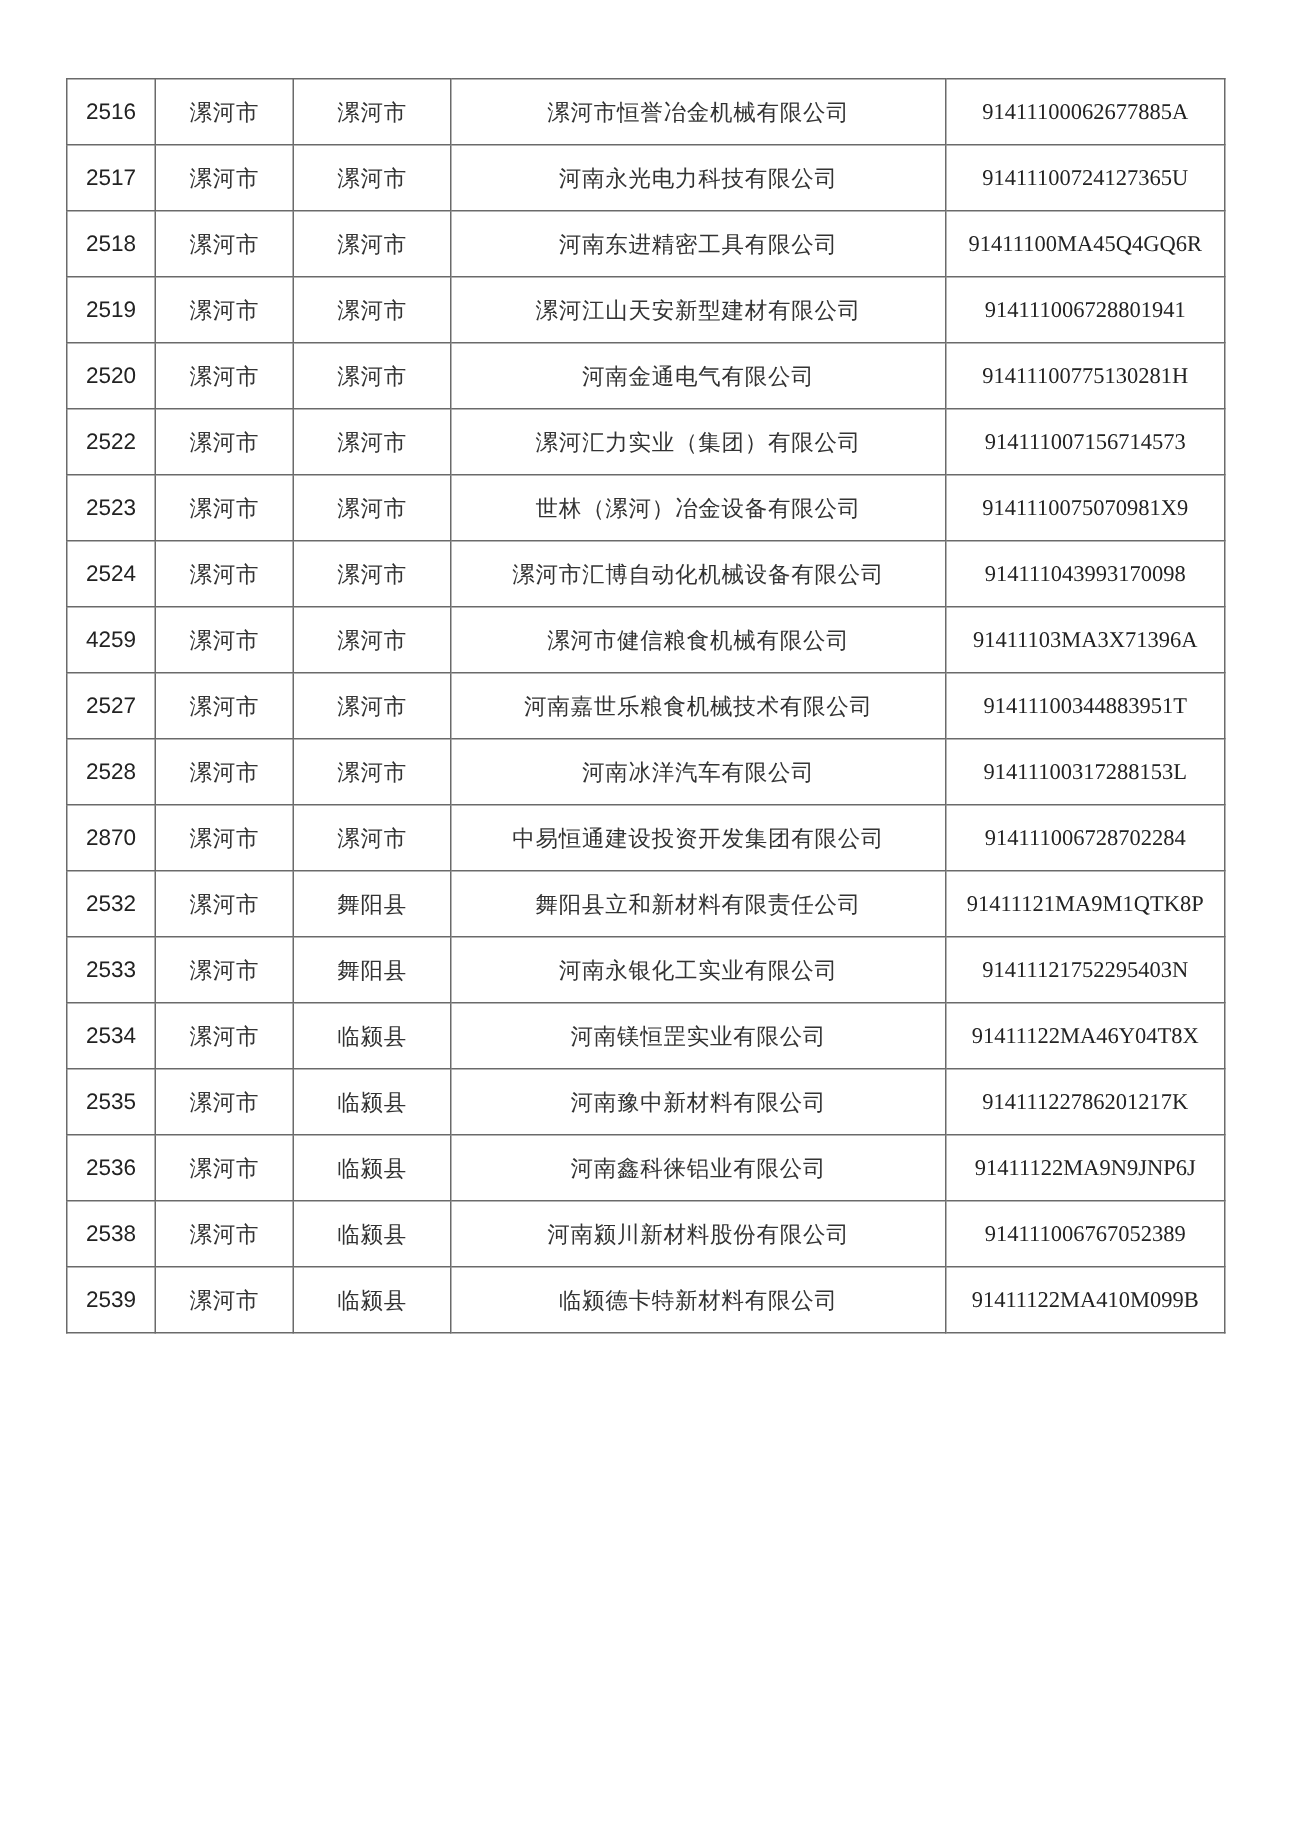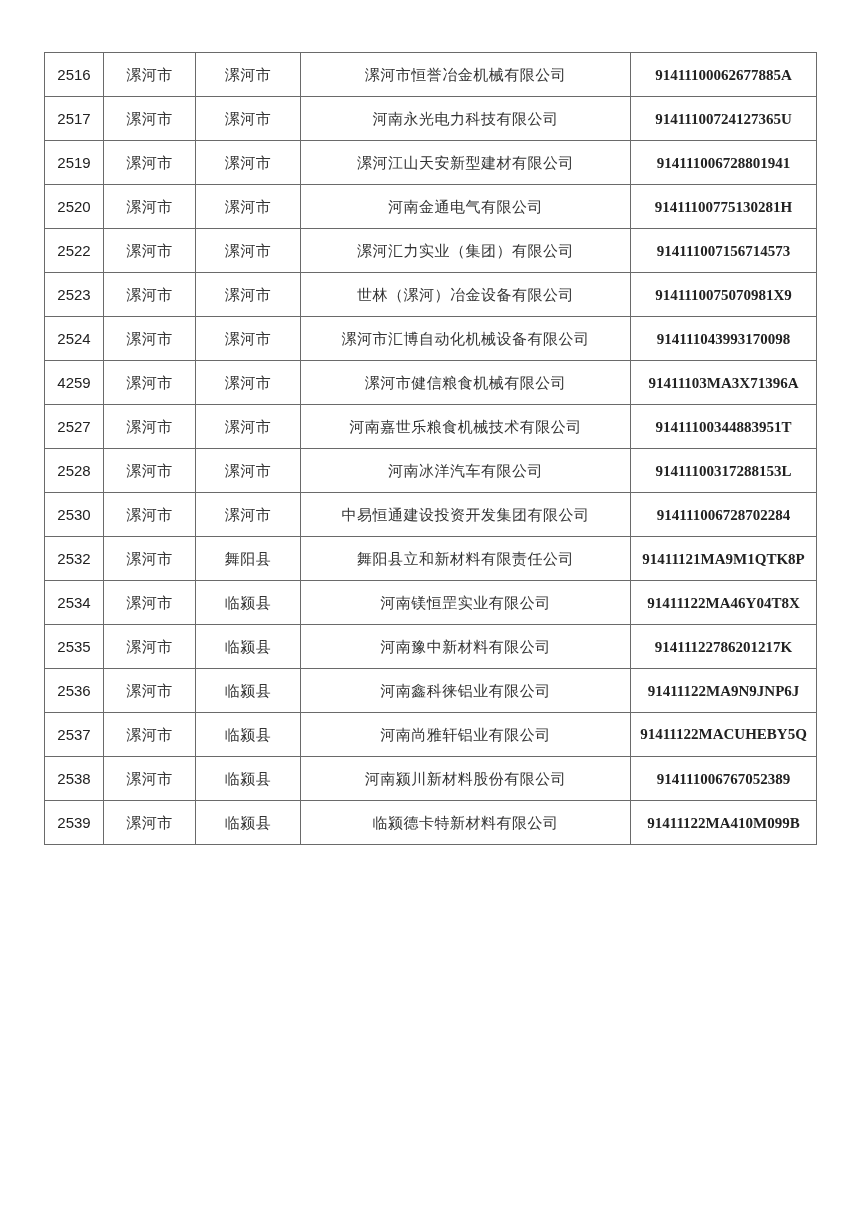--- a/index.html
+++ b/index.html
@@ -4,21 +4,21 @@
 <style>
   html, body { margin: 0; padding: 0; background: #ffffff; }
   body { width: 860px; height: 1217px; position: relative; overflow: hidden;
          font-family: "DejaVu Serif", "Liberation Serif", serif; color: #222; }
   table.reg { position: absolute; left: 44px; top: 52px; border-collapse: collapse;
               table-layout: fixed; width: 772px; }
   table.reg td { border: 1px solid #6a6a6a; height: 43px; padding: 0 2px;
                  text-align: center; vertical-align: middle; font-size: 15px;
                  line-height: 20px; overflow: hidden; }
   td.c-no { font-family: Liberation Sans, sans-serif; font-size: 15.5px; margin-top: 47px; }
-  td.c-code { font-family: "Liberation Serif", serif; font-size: 15.5px; word-break: break-all; font-weight: bold; }
+  td.c-code { font-family: "Liberation Serif", serif; font-size: 15.5px; word-break: break-all; }
   td.c-city, td.c-county, td.c-name { font-family: "DejaVu Sans", sans-serif; font-size: 14.5px; letter-spacing: 0.5px; color: #333; }
 </style>
 </head>
 <body>
 
 <table class="reg">
   <colgroup>
     <col style="width:59px">
       <col style="width:92px">
       <col style="width:105px">
@@ -32,20 +32,27 @@
         <td class="c-county">漯河市</td>
         <td class="c-name">漯河市恒誉冶金机械有限公司</td>
         <td class="c-code">91411100062677885A</td>
       </tr>
       <tr>
         <td class="c-no">2517</td>
         <td class="c-city">漯河市</td>
         <td class="c-county">漯河市</td>
         <td class="c-name">河南永光电力科技有限公司</td>
         <td class="c-code">91411100724127365U</td>
+      </tr>
+      <tr>
+        <td class="c-no">2518</td>
+        <td class="c-city">漯河市</td>
+        <td class="c-county">漯河市</td>
+        <td class="c-name">河南东进精密工具有限公司</td>
+        <td class="c-code">91411100MA45Q4GQ6R</td>
       </tr>
       <tr>
         <td class="c-no">2519</td>
         <td class="c-city">漯河市</td>
         <td class="c-county">漯河市</td>
         <td class="c-name">漯河江山天安新型建材有限公司</td>
         <td class="c-code">914111006728801941</td>
       </tr>
       <tr>
         <td class="c-no">2520</td>
@@ -90,32 +97,39 @@
         <td class="c-code">91411100344883951T</td>
       </tr>
       <tr>
         <td class="c-no">2528</td>
         <td class="c-city">漯河市</td>
         <td class="c-county">漯河市</td>
         <td class="c-name">河南冰洋汽车有限公司</td>
         <td class="c-code">91411100317288153L</td>
       </tr>
       <tr>
-        <td class="c-no">2530</td>
+        <td class="c-no">2870</td>
         <td class="c-city">漯河市</td>
         <td class="c-county">漯河市</td>
         <td class="c-name">中易恒通建设投资开发集团有限公司</td>
         <td class="c-code">914111006728702284</td>
       </tr>
       <tr>
         <td class="c-no">2532</td>
         <td class="c-city">漯河市</td>
         <td class="c-county">舞阳县</td>
         <td class="c-name">舞阳县立和新材料有限责任公司</td>
         <td class="c-code">91411121MA9M1QTK8P</td>
+      </tr>
+      <tr>
+        <td class="c-no">2533</td>
+        <td class="c-city">漯河市</td>
+        <td class="c-county">舞阳县</td>
+        <td class="c-name">河南永银化工实业有限公司</td>
+        <td class="c-code">91411121752295403N</td>
       </tr>
       <tr>
         <td class="c-no">2534</td>
         <td class="c-city">漯河市</td>
         <td class="c-county">临颍县</td>
         <td class="c-name">河南镁恒罡实业有限公司</td>
         <td class="c-code">91411122MA46Y04T8X</td>
       </tr>
       <tr>
         <td class="c-no">2535</td>
@@ -125,27 +139,20 @@
         <td class="c-code">91411122786201217K</td>
       </tr>
       <tr>
         <td class="c-no">2536</td>
         <td class="c-city">漯河市</td>
         <td class="c-county">临颍县</td>
         <td class="c-name">河南鑫科徕铝业有限公司</td>
         <td class="c-code">91411122MA9N9JNP6J</td>
       </tr>
       <tr>
-        <td class="c-no">2537</td>
-        <td class="c-city">漯河市</td>
-        <td class="c-county">临颍县</td>
-        <td class="c-name">河南尚雅轩铝业有限公司</td>
-        <td class="c-code" style="line-height: 19px;">91411122MACUHEBY5Q</td>
-      </tr>
-      <tr>
         <td class="c-no">2538</td>
         <td class="c-city">漯河市</td>
         <td class="c-county">临颍县</td>
         <td class="c-name">河南颍川新材料股份有限公司</td>
         <td class="c-code">914111006767052389</td>
       </tr>
       <tr>
         <td class="c-no">2539</td>
         <td class="c-city">漯河市</td>
         <td class="c-county">临颍县</td>

